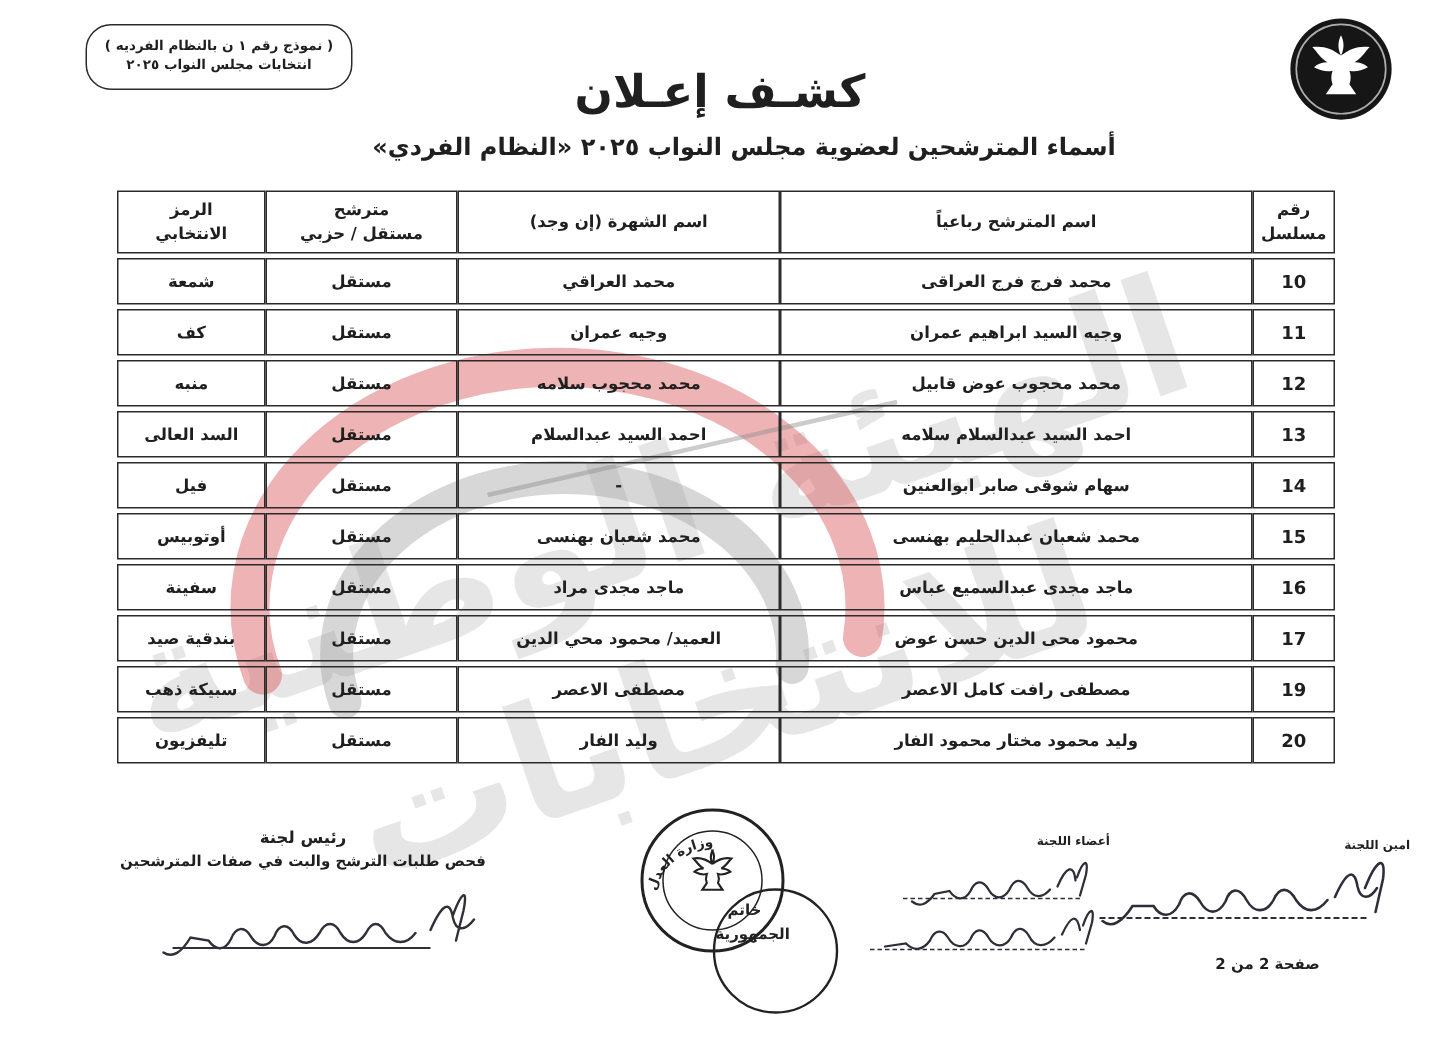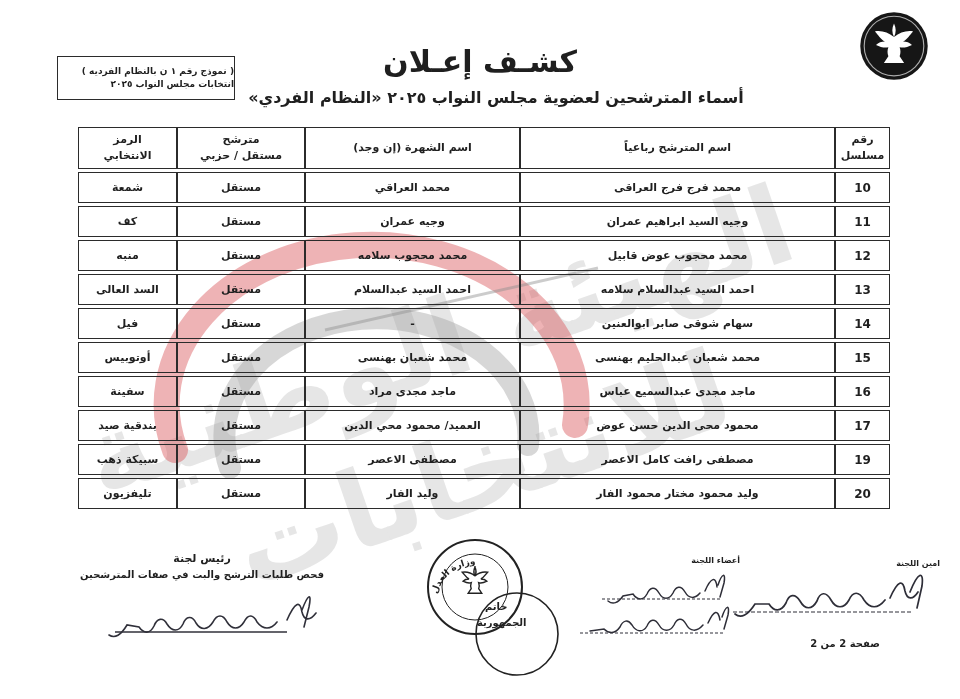--- a/index.html
+++ b/index.html
@@ -2,22 +2,22 @@
 <html lang="ar"><head>
 <meta charset="utf-8">
 <style>
   html,body{margin:0;padding:0;}
   body{background:#e9e9e9;font-family:"DejaVu Sans",sans-serif;}
   .page{position:relative;width:960px;height:699px;margin:0 auto;background:#ffffff;overflow:hidden;color:#1f1f1f;}
   
   .wm{position:absolute;z-index:1;pointer-events:none;}
   .wm-callig{left:-30px;top:270px;width:980px;font-size:108px;font-weight:bold;color:#8f8f8f;opacity:.22;transform:rotate(-19deg);line-height:1.25;text-align:center;direction:rtl;}
   
-  .form-box{position:absolute;left:57px;top:16px;width:176px;height:42px;border:1.6px solid #2b2b2b;border-radius:0;z-index:2;
-            display:flex;flex-direction:column;align-items:flex-start;justify-content:center;direction:rtl;margin-top:40px;}
+  .form-box{position:absolute;left:57px;top:16px;width:176px;height:42px;border:1.6px solid #2b2b2b;border-radius:17px;z-index:2;
+            display:flex;flex-direction:column;align-items:center;justify-content:center;direction:rtl;}
   .form-box div{font-size:9px;font-weight:bold;line-height:1.5;white-space:nowrap;}
   .emblem{position:absolute;left:858px;top:10px;width:72px;height:72px;z-index:2;}
   .title{position:absolute;left:0;top:44px;width:100%;text-align:center;font-size:30px;font-weight:bold;z-index:2;direction:rtl;letter-spacing:1px;}
   .subtitle{position:absolute;left:16px;top:88px;width:100%;text-align:center;font-size:16px;font-weight:bold;z-index:2;direction:rtl;}
   
   .tbl-wrap{position:absolute;left:78px;top:124px;width:812px;z-index:2;}
   table{width:100%;border-collapse:separate;border-spacing:0 3px;direction:rtl;}
   th,td{border:1px solid #2b2b2b;text-align:center;vertical-align:middle;font-weight:bold;background:transparent;}
   th{height:38px;font-size:11px;white-space:pre-line;line-height:1.45;}
   td{height:27px;font-size:11px;margin-top:16px;}

